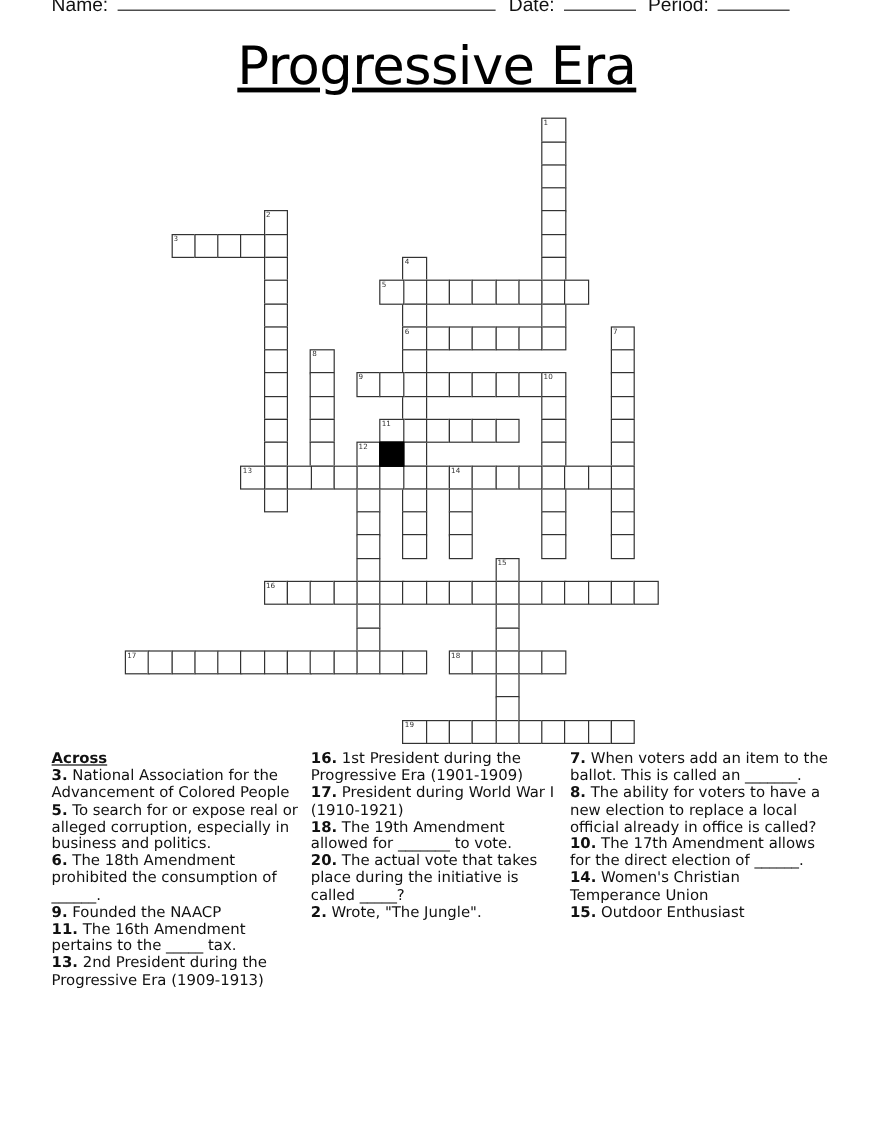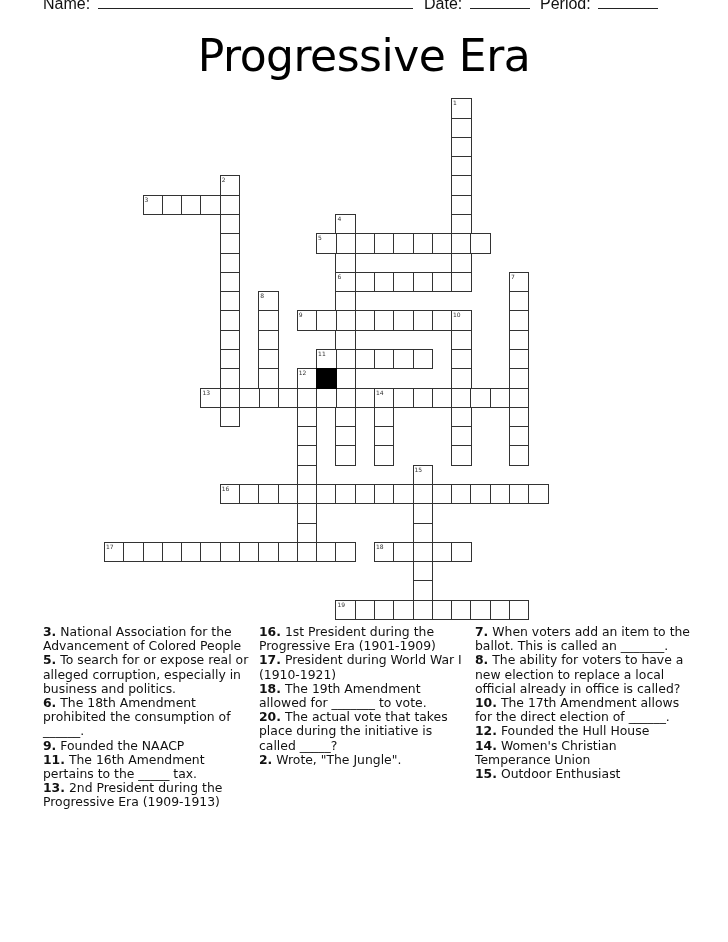--- a/index.html
+++ b/index.html
@@ -2,21 +2,21 @@
 <html><head>
 <meta charset="utf-8">
 <style>
   html, body { margin: 0; padding: 0; background: #ffffff; }
   body { width: 728px; height: 942px; position: relative; overflow: hidden; color: #000; }
   .header-line { position: absolute; top: -6px; left: 43px; width: 640px; height: 22px;
     font-family: "Liberation Sans", sans-serif; font-size: 16px; color: #111; white-space: nowrap; }
   .header-line span { position: absolute; top: 0; }
   .blank { display: inline-block; border-bottom: 1px solid #222; height: 14px; vertical-align: baseline; }
   .title { position: absolute; top: 30px; left: 0; width: 728px; text-align: center;
-    font-family: "DejaVu Sans", sans-serif; font-size: 44px; letter-spacing: -0.5px; color: #000; }
+    font-family: "DejaVu Sans", sans-serif; font-size: 44px; letter-spacing: -0.5px; color: #000; text-decoration: underline; }
   #grid { position: absolute; left: 0; top: 0; width: 728px; height: 630px; }
   .cell { position: absolute; box-sizing: border-box; border: 1.3px solid #333; background: #fff; }
   .cell.black { background: #000; border-color: #000; }
   .num { position: absolute; left: 1px; top: 0px; font-family: "DejaVu Sans", sans-serif;
     font-size: 6px; line-height: 7px; color: #333; }
   .clues { position: absolute; top: 625px; font-family: "DejaVu Sans", sans-serif;
     font-size: 12.4px; line-height: 14.2px; color: #111; }
   .clues .heading { font-weight: bold; text-decoration: underline; }
   .clues .clue b { font-weight: bold; }
   .col1 { left: 43px; width: 212px; }
@@ -239,36 +239,36 @@
     <div class="cell" style="left: 393.2px; top: 599.6px; width: 20.5px; height: 20.5px;"></div>
     <div class="cell" style="left: 431.8px; top: 599.6px; width: 20.5px; height: 20.5px;"></div>
     <div class="cell" style="left: 451px; top: 599.6px; width: 20.5px; height: 20.5px;"></div>
     <div class="cell" style="left: 470.3px; top: 599.6px; width: 20.5px; height: 20.5px;"></div>
     <div class="cell" style="left: 489.6px; top: 599.6px; width: 20.5px; height: 20.5px;"></div>
     <div class="cell" style="left: 508.9px; top: 599.6px; width: 20.5px; height: 20.5px;"></div>
     <div class="cell black" style="left: 316.1px; top: 368.2px; width: 20.5px; height: 20.5px;"></div>
   </div>
 
 <div class="clues col1">
+  <div class="heading">Across</div>
   <div class="clue"><b>3.</b><span> National Association for the Advancement of Colored People</span></div>
   <div class="clue"><b>5.</b><span> To search for or expose real or alleged corruption, especially in business and politics.</span></div>
   <div class="clue"><b>6.</b><span> The 18th Amendment prohibited the consumption of ______.</span></div>
   <div class="clue"><b>9.</b><span> Founded the NAACP</span></div>
   <div class="clue"><b>11.</b><span> The 16th Amendment pertains to the _____ tax.</span></div>
   <div class="clue"><b>13.</b><span> 2nd President during the Progressive Era (1909-1913)</span></div>
 </div>
 
 <div class="clues col2">
   <div class="clue"><b>16.</b><span> 1st President during the Progressive Era (1901-1909)</span></div>
   <div class="clue"><b>17.</b><span> President during World War I (1910-1921)</span></div>
   <div class="clue"><b>18.</b><span> The 19th Amendment allowed for _______ to vote.</span></div>
   <div class="clue"><b>20.</b><span> The actual vote that takes place during the initiative is called _____?</span></div>
   <div class="clue"><b>2.</b><span> Wrote, "The Jungle".</span></div>
 </div>
 
 <div class="clues col3">
   <div class="clue"><b>7.</b><span> When voters add an item to the ballot. This is called an _______.</span></div>
   <div class="clue"><b>8.</b><span> The ability for voters to have a new election to replace a local official already in office is called?</span></div>
   <div class="clue"><b>10.</b><span> The 17th Amendment allows for the direct election of ______.</span></div>
-  <div class="clue"><b>12.</b><span> Founded the Hull House</span></div>
   <div class="clue"><b>14.</b><span> Women's Christian Temperance Union</span></div>
   <div class="clue"><b>15.</b><span> Outdoor Enthusiast</span></div>
 </div>
 
 </body></html>

